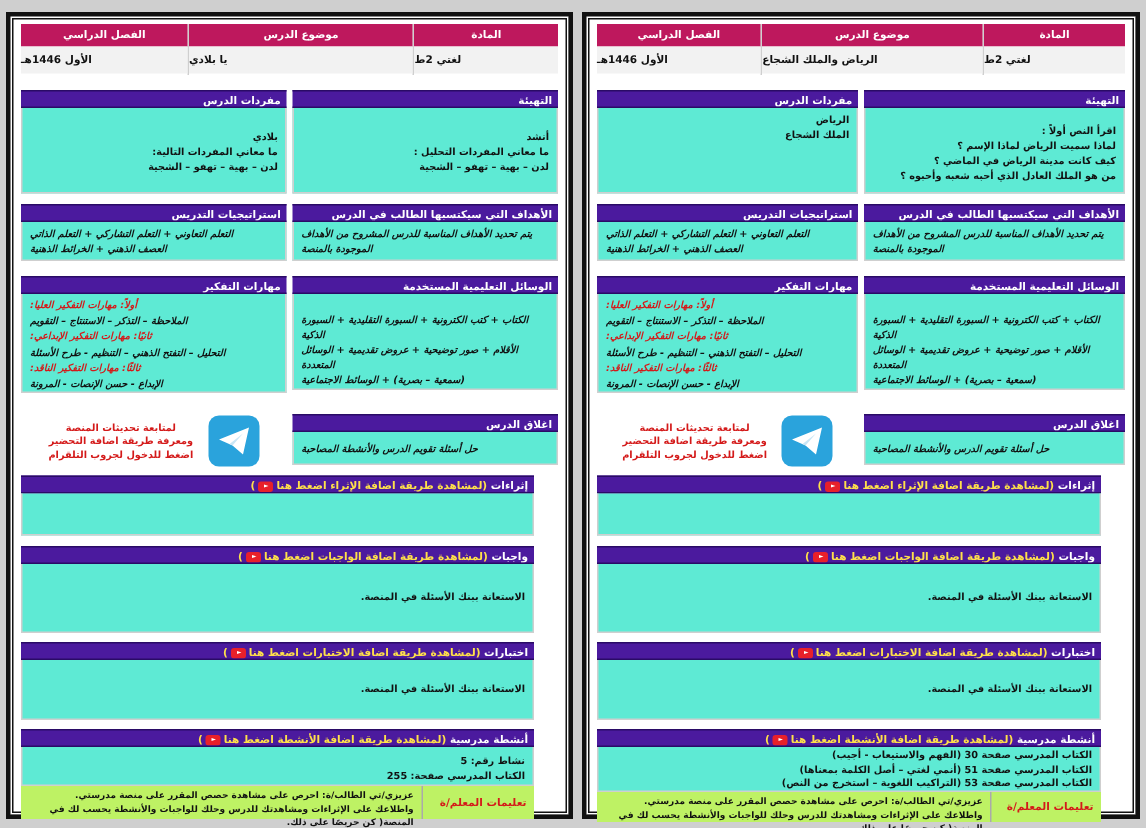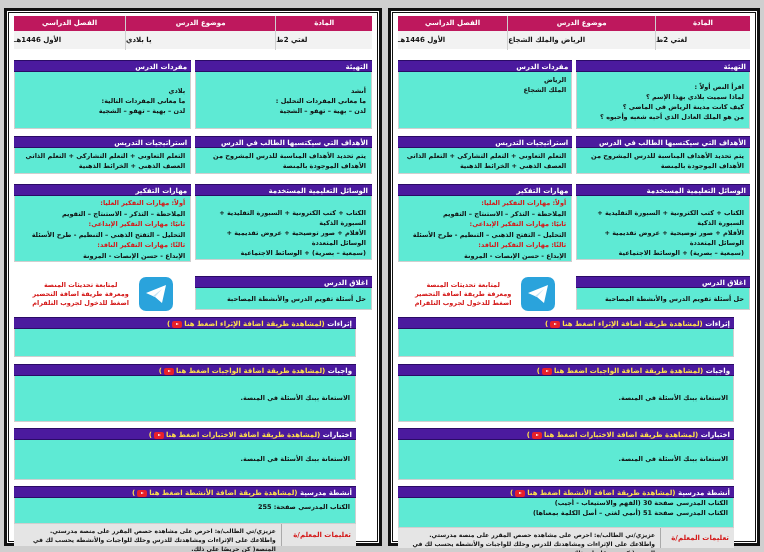--- a/index.html
+++ b/index.html
@@ -40,37 +40,37 @@
   .top-col .td { height: 18px; line-height: 18px; text-align: left; font-weight: bold; background: #f2f2f2; color: #111; }
   .col-subject { width: 27%; }
   .col-topic { width: 42%; }
   .col-term { width: 31%; }
 
   .row { position: absolute; left: 0; right: 0; display: flex; justify-content: space-between; }
   .half-r { width: 49.5%; }
   .half-l { width: 49.5%; }
 
   .txt { padding: 3px 5px; line-height: 10px; font-weight: bold; font-size: 6.5px; }
-  .center { text-align: right; }
+  .center { text-align: left; font-style: italic; }
   .red { color: #d41a1a; }
 
   .full { position: absolute; left: 0; right: 16px; }
   .yt {
     display: inline-block; width: 10px; height: 7px; background: #e8202a;
     border-radius: 2px; vertical-align: middle; position: relative; margin: 0 2px;
   }
   .yt::after {
     content: ""; position: absolute; left: 4px; top: 2px;
     border-left: 3px solid #fff; border-top: 1.5px solid transparent; border-bottom: 1.5px solid transparent;
   }
   .tg {
     width: 34px; height: 34px; border-radius: 7px; background: #2aa3dc;
     display: flex; align-items: center; justify-content: center;
   }
-  .notes-row { display: flex; background: #e5e5e5; }
+  .notes-row { display: flex; background: #bef264; }
   .notes-label { width: 22%; color: #d41a1a; font-weight: bold; display: flex; align-items: center; padding: 0 5px; border-left: 1px solid #aaa; }
   .notes-text { width: 78%; padding: 2px 5px; line-height: 9px; font-size: 6px; font-weight: bold; }
 </style>
 </head>
 <body>
 
 <div class="page left">
   <div class="inner">
     <div class="top-table">
       <div class="top-col col-subject">
@@ -173,20 +173,21 @@
     </div>
 
     <div class="full" style="top:412px;">
       <div class="hdr"><span>اختبارات</span> <span class="yel">(لمشاهدة طريقة اضافة الاختبارات اضغط هنا</span><span class="yt"></span><span class="yel">)</span></div>
       <div class="box txt" style="height:40px;line-height:32px;">الاستعانة ببنك الأسئلة في المنصة.</div>
     </div>
 
     <div class="full" style="top:470px;">
       <div class="hdr"><span>أنشطة مدرسية</span> <span class="yel">(لمشاهدة طريقة اضافة الأنشطة اضغط هنا</span><span class="yt"></span><span class="yel">)</span></div>
       <div class="box txt" style="height:26px;padding-top:4px;">
+        <div>نشاط رقم: 5</div>
         <div>الكتاب المدرسي صفحة: 255</div>
       </div>
       <div class="notes-row" style="height:22px;">
         <div class="notes-label">تعليمات المعلم/ة</div>
         <div class="notes-text">
           <div>عزيزي/تي الطالب/ة: احرص على مشاهدة حصص المقرر على منصة مدرستي.</div>
           <div>واطلاعك على الإثراءات ومشاهدتك للدرس وحلك للواجبات والأنشطة يحسب لك في المنصة( كن حريصًا على ذلك.</div>
         </div>
       </div>
     </div>
@@ -208,21 +209,21 @@
         <div class="th">الفصل الدراسي</div>
         <div class="td">الأول 1446هـ</div>
       </div>
     </div>
 
     <div class="row" style="top:44px;height:70px;">
       <div class="half-r">
         <div class="hdr">التهيئة</div>
         <div class="box txt" style="height:57px;padding-top:10px;">
           <div>اقرأ النص أولاً :</div>
-          <div>لماذا سميت بلادي بهذا الإسم ؟</div>
+          <div>لماذا سميت الرياض لماذا الإسم ؟</div>
           <div>كيف كانت مدينة الرياض في الماضي ؟</div>
           <div>من هو الملك العادل الذي أحبه شعبه وأحبوه ؟</div>
         </div>
       </div>
       <div class="half-l">
         <div class="hdr">مفردات الدرس</div>
         <div class="box txt" style="height:57px;">
           <div>الرياض</div>
           <div>الملك الشجاع</div>
         </div>
@@ -298,20 +299,21 @@
     <div class="full" style="top:412px;">
       <div class="hdr"><span>اختبارات</span> <span class="yel">(لمشاهدة طريقة اضافة الاختبارات اضغط هنا</span><span class="yt"></span><span class="yel">)</span></div>
       <div class="box txt" style="height:40px;line-height:32px;">الاستعانة ببنك الأسئلة في المنصة.</div>
     </div>
 
     <div class="full" style="top:470px;">
       <div class="hdr"><span>أنشطة مدرسية</span> <span class="yel">(لمشاهدة طريقة اضافة الأنشطة اضغط هنا</span><span class="yt"></span><span class="yel">)</span></div>
       <div class="box txt" style="height:30px;padding-top:1px;line-height:9.5px;">
         <div>الكتاب المدرسي صفحة 30 (الفهم والاستيعاب - أجيب)</div>
         <div>الكتاب المدرسي صفحة 51 (أنمي لغتي – أصل الكلمة بمعناها)</div>
+        <div>الكتاب المدرسي صفحة 53 (التراكيب اللغوية – استخرج من النص)</div>
       </div>
       <div class="notes-row" style="height:20px;">
         <div class="notes-label">تعليمات المعلم/ة</div>
         <div class="notes-text">
           <div>عزيزي/تي الطالب/ة: احرص على مشاهدة حصص المقرر على منصة مدرستي.</div>
           <div>واطلاعك على الإثراءات ومشاهدتك للدرس وحلك للواجبات والأنشطة يحسب لك في المنصة( كن حريصًا على ذلك.</div>
         </div>
       </div>
     </div>
   </div>

